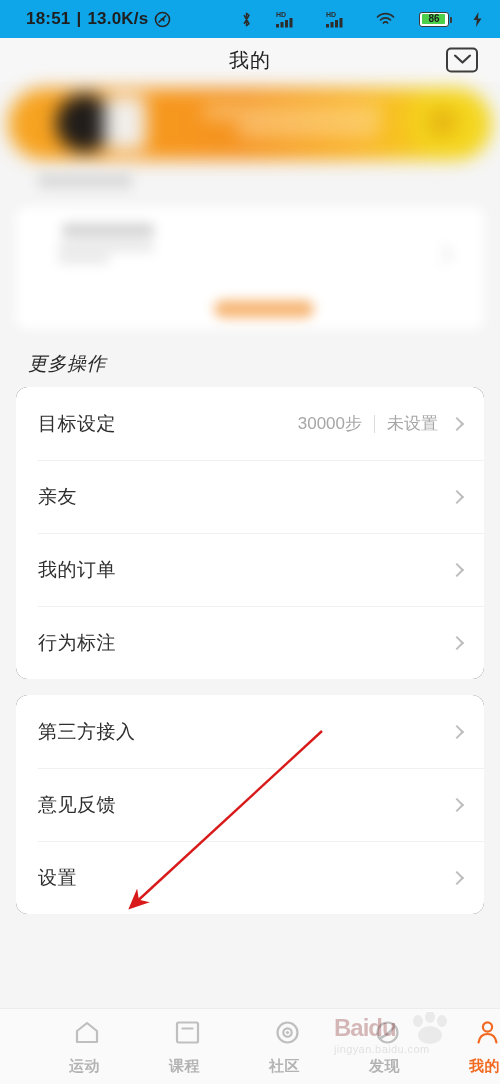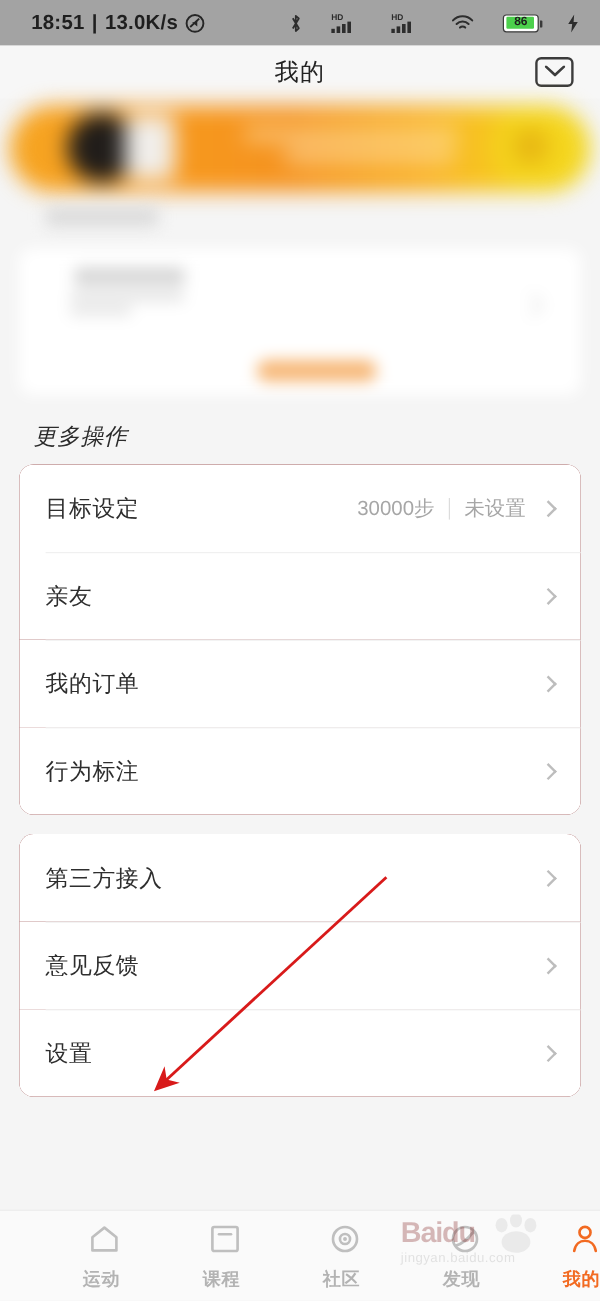--- a/index.html
+++ b/index.html
@@ -6,21 +6,21 @@
   html, body {
     width: 500px; height: 1084px;
     background: #f4f4f4;
     font-family: "Liberation Sans", "DejaVu Sans", sans-serif;
     overflow: hidden;
   }
   .phone { position: relative; width: 500px; height: 1084px; background: #f5f5f5; }
 
   
   .statusbar {
-    height: 38px; background: #a3a3a3;
+    height: 38px; background: #0ea5e9;
     display: flex; align-items: center; justify-content: space-between;
     padding: 0 18px 0 26px;
   }
   .sb-left { display: flex; align-items: center; gap: 6px; }
   .sb-time { font-size: 17px; font-weight: bold; color: #1f1f1f; letter-spacing: .2px; }
   .mute-icon { width: 17px; height: 17px; position: relative; display: inline-block; }
   .mute-icon svg { display: block; }
   .sb-right { display: flex; align-items: center; gap: 24px; }
   .bt-icon svg, .sig-icon svg, .wifi-icon svg, .bolt-icon svg { display: block; }
   .battery {
@@ -100,21 +100,21 @@
   .blur-card .c-t2 { position: absolute; left: 42px; top: 36px; width: 96px; height: 8px; background: #e2e2e2; border-radius: 4px; }
   .blur-card .c-t3 { position: absolute; left: 42px; top: 48px; width: 52px; height: 8px; background: #e4e4e4; border-radius: 4px; }
   .blur-card .c-chev { position: absolute; right: 34px; top: 40px; width: 14px; height: 14px; border-right: 2px solid #d9d9d9; border-top: 2px solid #d9d9d9; transform: rotate(45deg); }
   .blur-card .c-pill { position: absolute; left: 198px; top: 93px; width: 100px; height: 18px; background: #f7b878; border-radius: 9px; }
 
   
   .section-title {
     margin: 22px 0 10px 28px; font-size: 19px; color: #2b2b2b; letter-spacing: .5px; font-style: italic;
   }
   .card {
-    margin: 0 16px 16px; background: #7f1d1d; border-radius: 12px; overflow: hidden;
+    margin: 0 16px 16px; background: #404040; border-radius: 12px; overflow: hidden;
   }
   .row {
     height: 73px; display: flex; align-items: center; padding: 0 22px 0 22px;
     position: relative; background: #fff;
   }
   .row + .row::before {
     content: ""; position: absolute; left: 22px; right: 0; top: 0;
     height: 1px; background: #f0f0f0;
   }
   .row-label { font-size: 19px; color: #2e2e2e; letter-spacing: .5px; flex: 1; }

